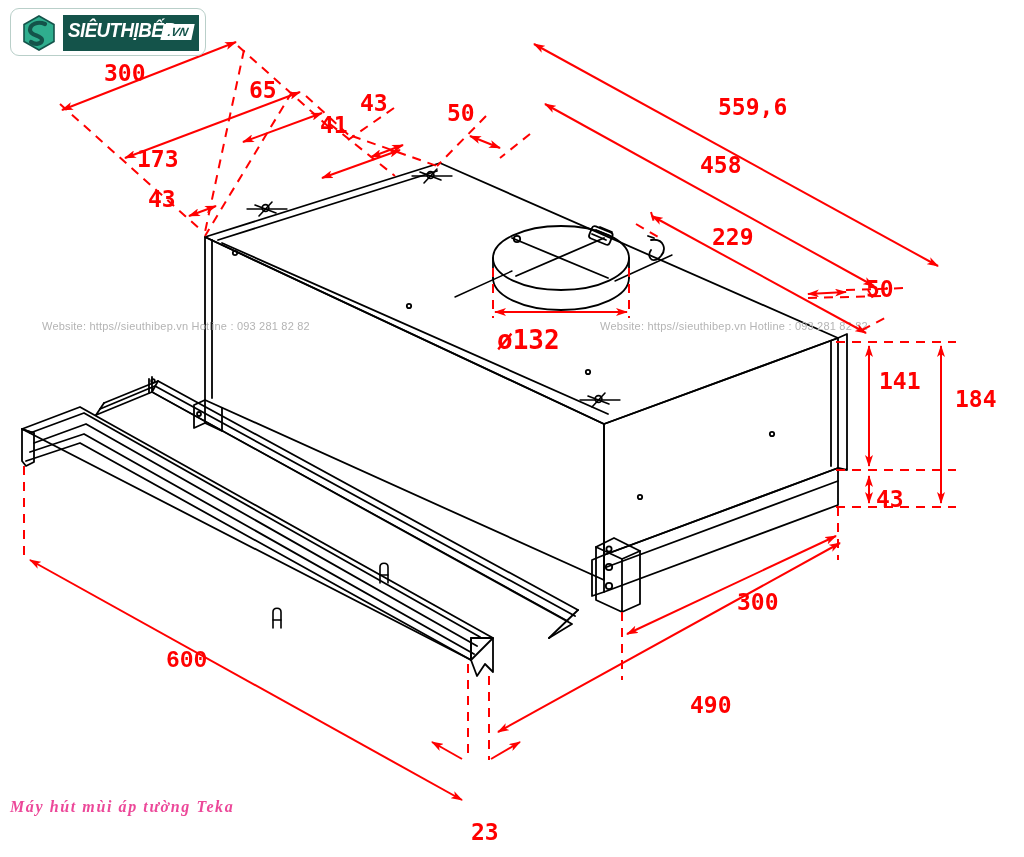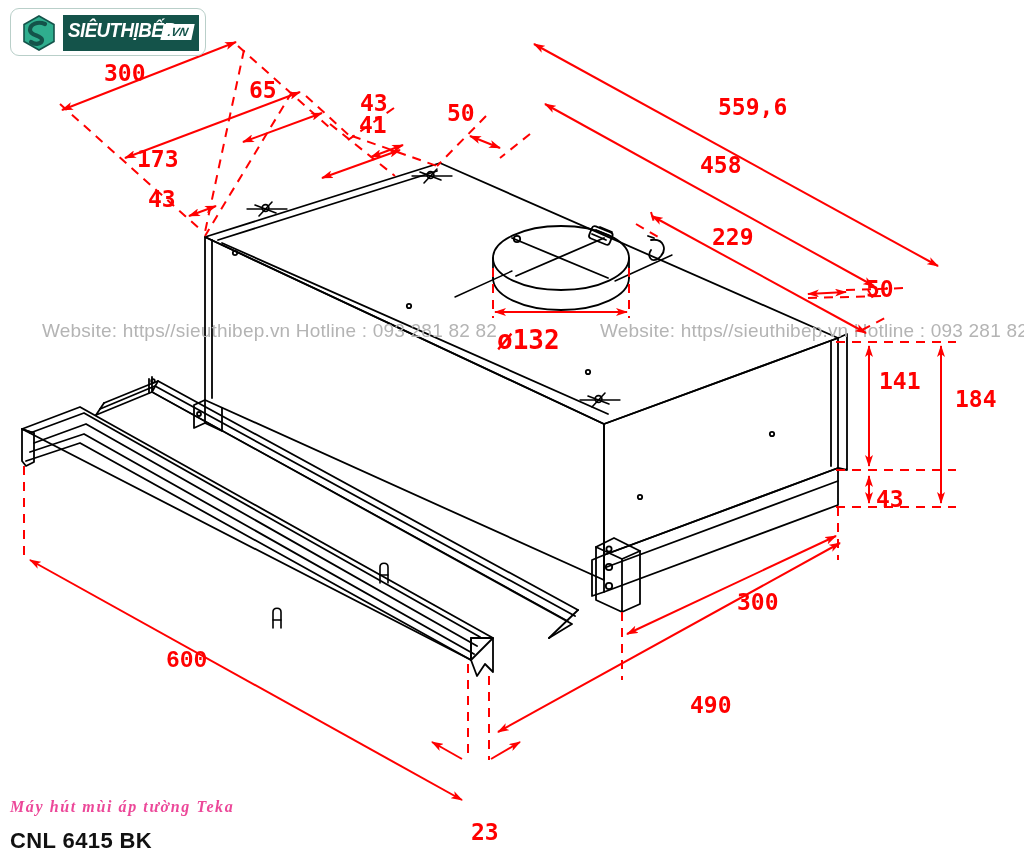--- a/index.html
+++ b/index.html
@@ -44,21 +44,21 @@
     position:absolute;color:#ff0000;
     font-family:"DejaVu Sans Mono", monospace;
     font-size:23px;font-weight:bold;letter-spacing:0px;
     white-space:nowrap;line-height:1;
   }
 
   
   .wm{
     position:absolute;color:#b4b4b4;
     font-family:"Liberation Sans", sans-serif;
-    font-size:19px;white-space:nowrap;letter-spacing:0.2px;
+    font-size:11px;white-space:nowrap;letter-spacing:0.2px;
   }
 
   
   .cap-sub{
     position:absolute;left:10px;top:798px;
     font-family:"Liberation Serif", serif;
     font-style:italic;font-weight:bold;font-size:16px;color:#ec4899;
     letter-spacing:1.6px;white-space:nowrap;
   }
   .cap-model{
@@ -265,21 +265,21 @@
     </g>
   </svg>
 
   <div>
     <div class="dim" style="left:104px;top:62px;">300</div>
     <div class="dim" style="left:249px;top:79px;">65</div>
     <div class="dim" style="left:360px;top:92px;">43</div>
     <div class="dim" style="left:447px;top:102px;">50</div>
     <div class="dim" style="left:718px;top:96px;">559,6</div>
     <div class="dim" style="left:137px;top:148px;">173</div>
-    <div class="dim" style="left:320px;top:114px;margin-left:39px;">41</div>
+    <div class="dim" style="left:320px;top:114px;">41</div>
     <div class="dim" style="left:700px;top:154px;">458</div>
     <div class="dim" style="left:148px;top:188px;">43</div>
     <div class="dim" style="left:712px;top:226px;">229</div>
     <div class="dim" style="left:866px;top:278px;">50</div>
     <div class="dim" style="left:497px;top:327px;font-size:26px;">ø132</div>
     <div class="dim" style="left:879px;top:370px;">141</div>
     <div class="dim" style="left:955px;top:388px;">184</div>
     <div class="dim" style="left:876px;top:488px;">43</div>
     <div class="dim" style="left:737px;top:591px;">300</div>
     <div class="dim" style="left:166px;top:650px;font-family:Liberation Mono, monospace;">600</div>
@@ -294,15 +294,14 @@
       <path d="M26,10 C19,7 11,10 11,16 C11,22 23,21 23,26
                C23,30 16,31 12,28" fill="none" stroke="#14534a" stroke-width="4.2" stroke-linecap="round"></path>
     </svg>
     <div class="logo-plate">
       <div class="logo-word">SIÊUTHỊBẾP</div>
       <div class="logo-vn">.VN</div>
     </div>
   </div>
 
   <div class="cap-sub">Máy hút mùi áp tường Teka</div>
-  <div class="cap-model">CNL 6415 BK</div>
 
 </div>
 
 </body></html>

